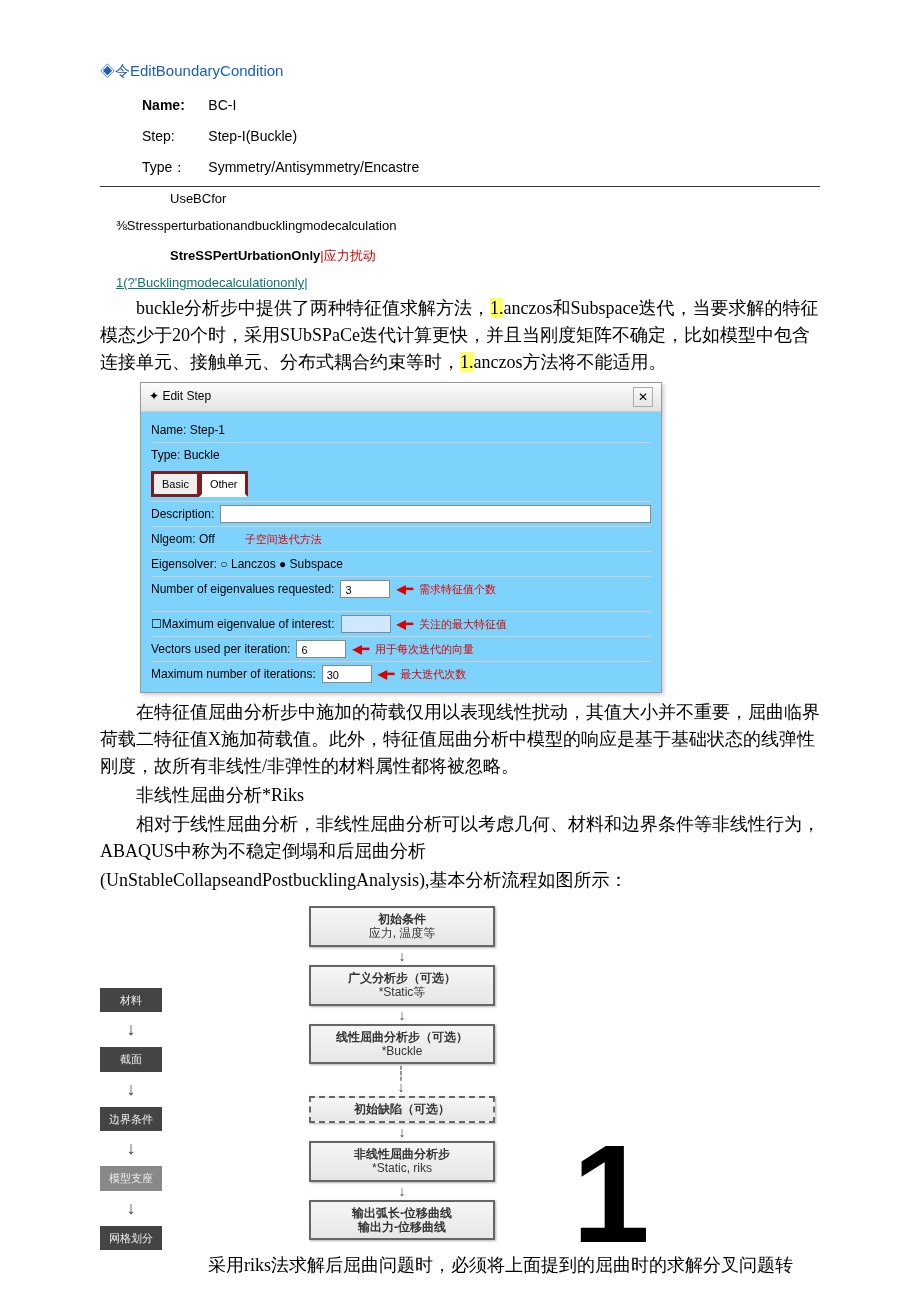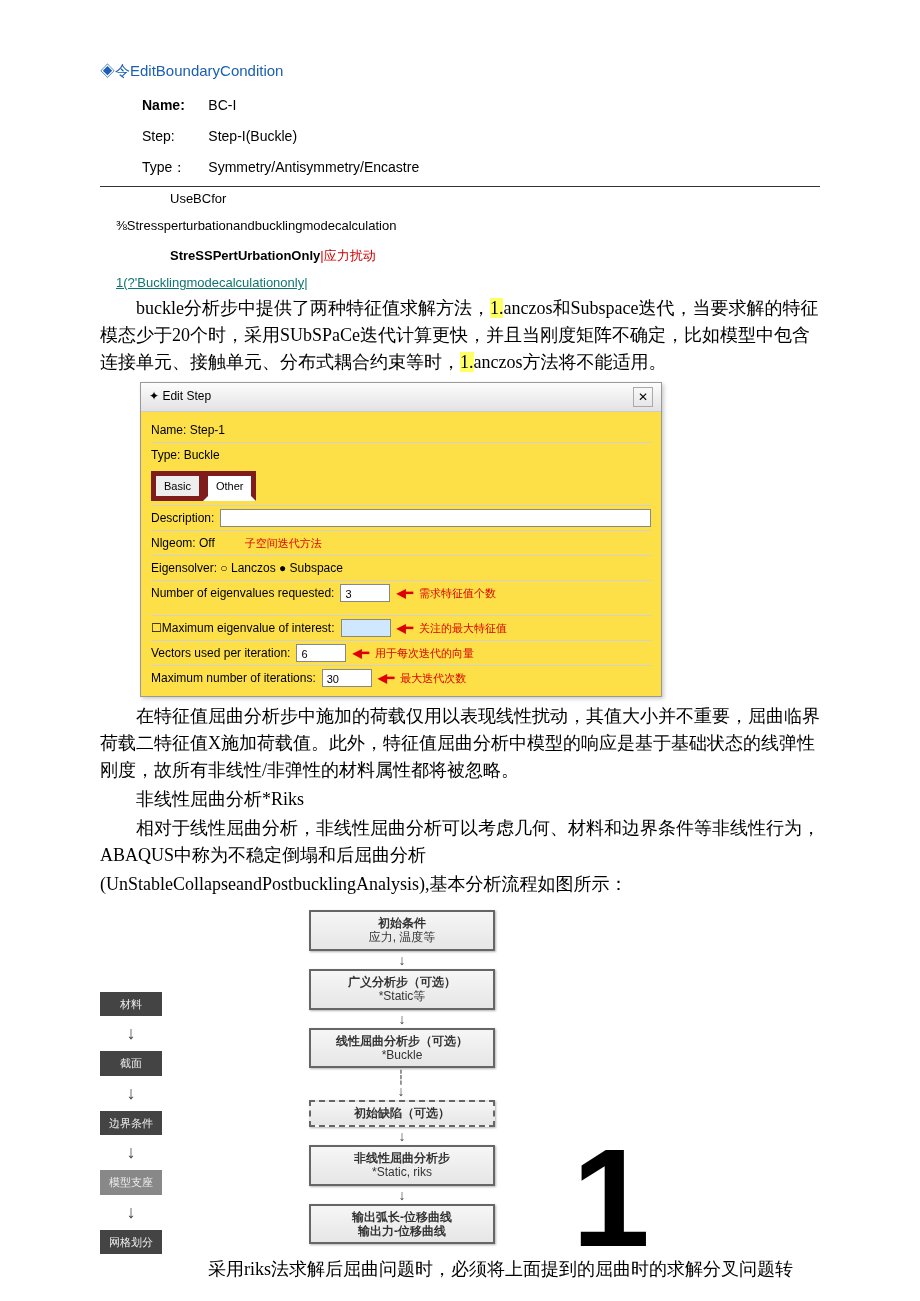--- a/index.html
+++ b/index.html
@@ -25,37 +25,37 @@
     .red-pipe { color: #c00; }
     .red-text { color: #0f766e; text-align: right; }
     .bold { font-weight: bold; }
     .highlight { background-color: #ffff66; }
     .para { text-indent: 2em; margin: 2px 0; }
     .no-indent { text-indent: 0; }
     .edit-step-panel {
       margin: 6px 0 6px 40px;
       width: 520px;
       border: 1px solid #999;
-      background: #fde047;
+      background: #7dd3fc;
       font-family: Arial, sans-serif;
       font-size: 12px;
       box-shadow: 2px 2px 4px rgba(0,0,0,0.2);
     }
     .panel-header {
       background: linear-gradient(#fdfdfd,#e2e2e2);
       padding: 4px 8px;
       border-bottom: 1px solid #ccc;
       display: flex;
       justify-content: space-between;
     }
     .panel-body { padding: 6px 10px; }
     .panel-row { padding: 3px 0; border-top: 1px solid #d0d0d0; display: flex; align-items: center; }
     .panel-row:first-child { border-top: none; }
     .tab-row { padding: 4px 0; }
-    .tab { display:inline-block; padding:2px 8px; border:5px solid #7f1d1d; background:#eee; margin-right:-1px; font-size:11px;}
+    .tab { display:inline-block; padding:2px 8px; border:3px solid #7f1d1d; background:#eee; margin-right:-1px; font-size:11px;}
     .tab.active { background:#fff; border-bottom-color:#fff; }
     .input-box { display:inline-block; border:1px solid #888; background:#fff; padding:1px 4px; min-width:40px; height:14px; font-size:11px;}
     .input-box.blue { background:#cfe8ff; }
     .arrow-red { color:#d00; font-weight:bold; margin:0 6px; }
     .anno-red { color:#d00; font-size:11px; }
     .flowchart {
       margin: 6px 0 6px 80px;
       width: 300px;
       font-family: "SimSun", sans-serif;
       font-size: 12px;

